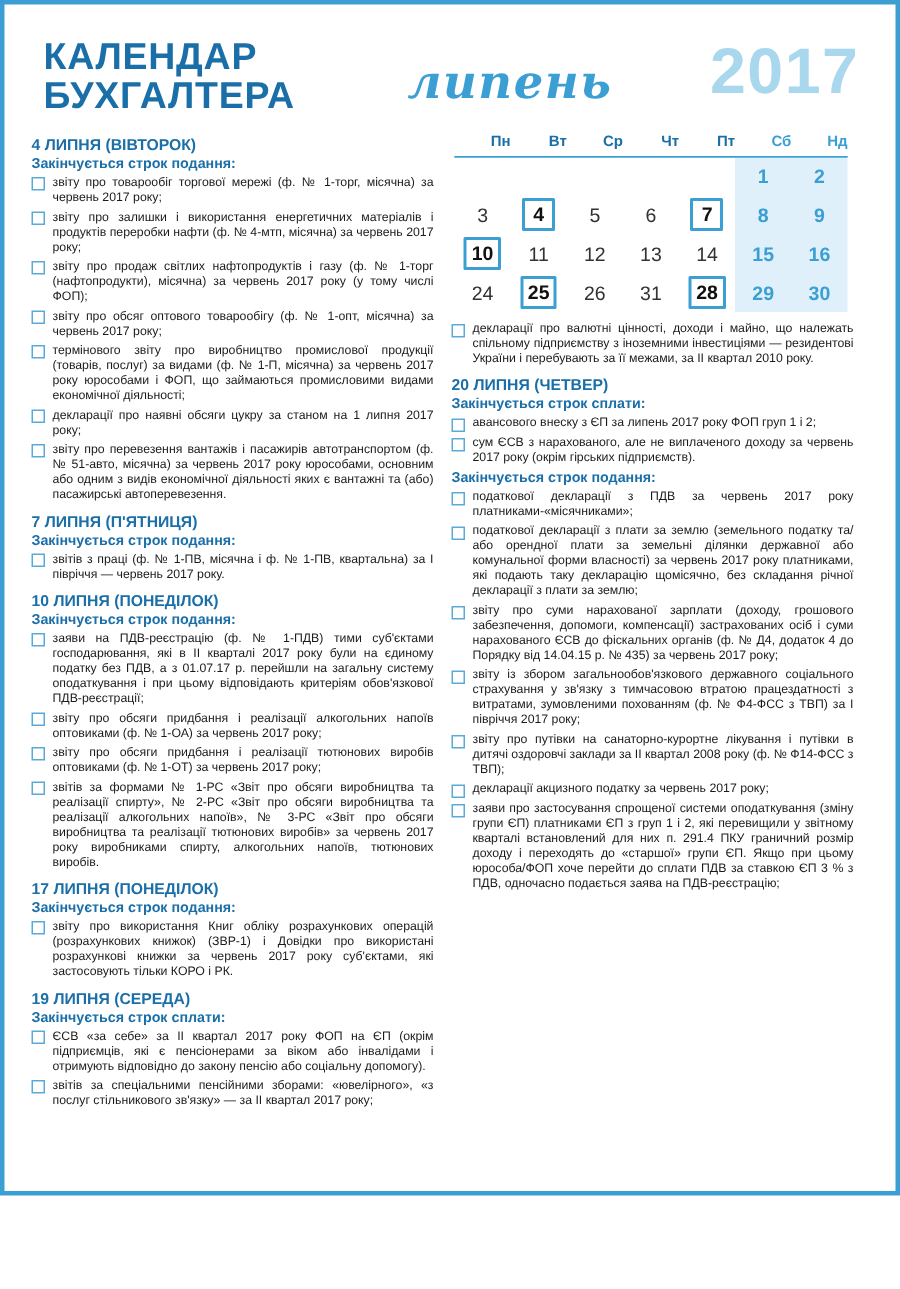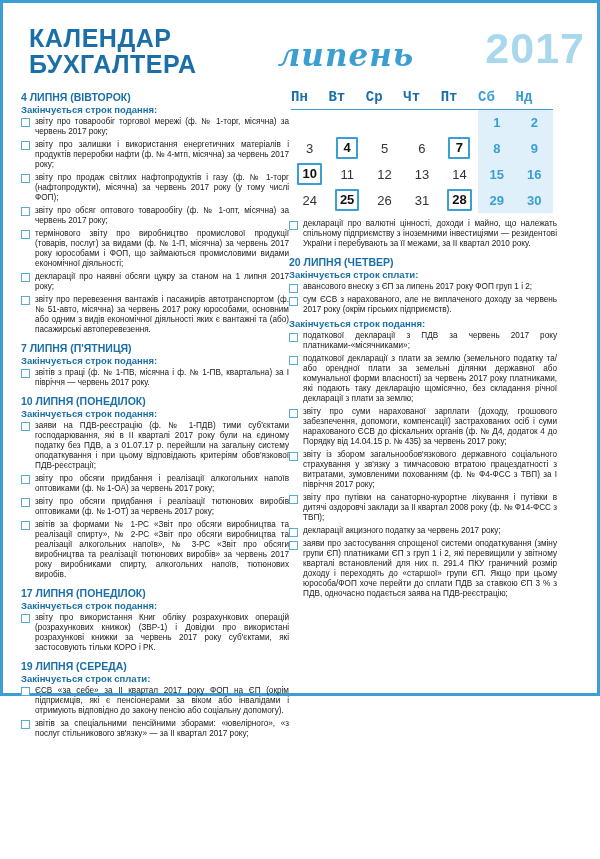--- a/index.html
+++ b/index.html
@@ -7,22 +7,22 @@
   body {
     width: 600px;
     height: 859px;
     font-family: "Liberation Sans", sans-serif;
     background: #ffffff;
     color: #1a1a1a;
   }
   .page {
     position: relative;
     width: 600px;
-    height: 696px;
-    padding: 16px 6px 10px 18px;
+    height: 797px;
+    padding: 16px 18px 10px 18px;
     border: 3px solid #3b9fd4;
     background: #ffffff;
   }
   
   .header {
     display: flex;
     align-items: flex-start;
     justify-content: space-between;
     padding: 6px 6px 2px 8px;
   }
@@ -48,21 +48,21 @@
     color: #a9d7ee;
     font-size: 43px;
     font-weight: bold;
     letter-spacing: 1px;
     line-height: 1;
     margin-top: 2px;
   }
   
   .columns {
     display: flex;
-    gap: 0;
+    gap: 12px;
     margin-top: 4px;
   }
   .col-left { width: 268px; }
   .col-right { width: 268px; }
 
   .daytitle {
     color: #1b6fa8;
     font-weight: bold;
     font-size: 10.5px;
     margin: 7px 0 1px 0;
@@ -102,25 +102,24 @@
     margin: 2px 0 6px 2px;
   }
   table.cal {
     border-collapse: collapse;
     width: 262px;
     font-size: 13px;
     font-weight: bold;
   }
   table.cal th {
     color: #1b6fa8;
-    font-size: 14px;
+    font-size: 10px;
     padding: 3px 0 4px 0;
-    text-align: left;
-    font-weight: bold;
-    font-family: Liberation Mono, monospace;
+    text-align: right;
+    font-weight: bold;
   }
   table.cal th.we { color: #3b9fd4; }
   table.cal td {
     width: 37px;
     height: 26px;
     text-align: center;
     vertical-align: middle;
     color: #333333;
     font-weight: normal;
     font-size: 13px;

